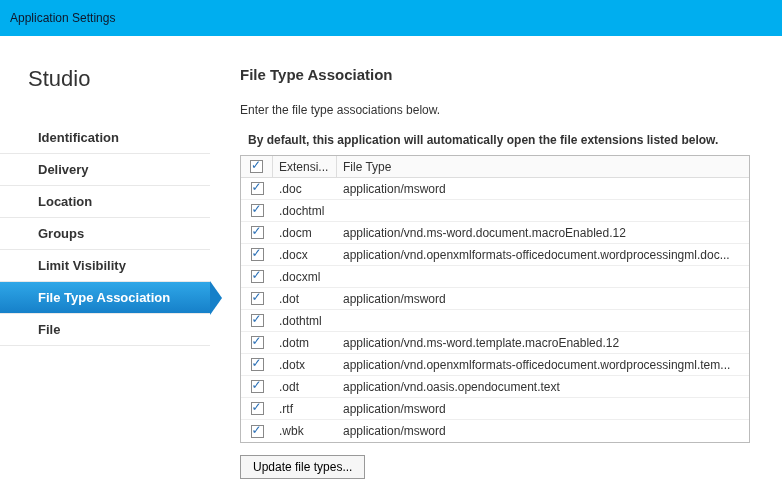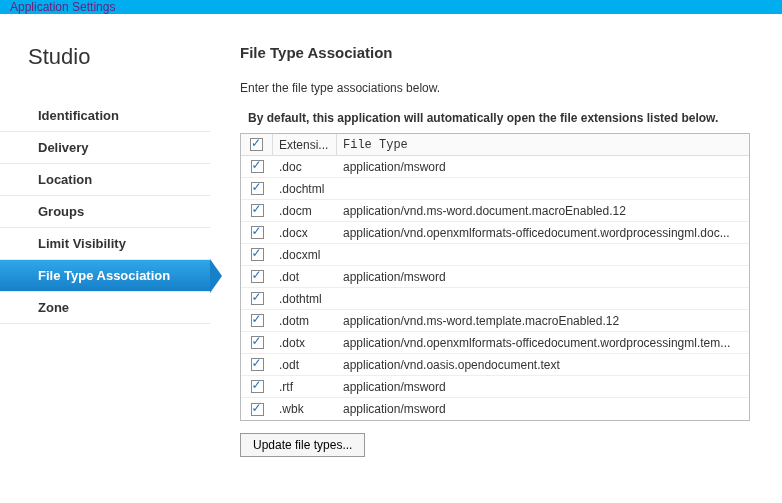--- a/index.html
+++ b/index.html
@@ -7,24 +7,24 @@
   font-family: "Segoe UI", Tahoma, sans-serif;
   font-size: 12px;
   background: #fff;
   color: #333;
   width: 782px;
   height: 503px;
   overflow: hidden;
 }
 .titlebar {
   background: #00aeef;
-  color: #701a75;
+  color: #0f172a;
   padding: 4px 10px;
   font-size: 12px;
-  height: 14px;
+  height: 36px;
   display: flex;
   align-items: center;
 }
 .content {
   display: flex;
   height: calc(100% - 22px);
 }
 .sidebar {
   width: 210px;
   padding: 30px 0 0 0;
@@ -84,21 +84,21 @@
   align-items: stretch;
 }
 .th {
   border-right: 1px solid #ddd;
   padding: 3px 6px;
   font-size: 12px;
   display: flex;
   align-items: center;
   text-align: center;
 }
-.th:last-child { border-right: none; font-family: Liberation Mono, monospace; }
+.th:last-child { border-right: none; }
 .th-chk { width: 32px; justify-content: center; }
 .th-ext { width: 64px; }
 .th-ft { flex: 1; }
 .trow {
   display: flex;
   border-bottom: 1px solid #eee;
   height: 22px;
   align-items: center;
 }
 .trow:last-child { border-bottom: none; }
@@ -138,21 +138,21 @@
 <div class="content">
   <div class="sidebar">
     <div class="app-title">Studio</div>
     <div id="nav-list">
         <div class="nav-item">Identification</div>
         <div class="nav-item">Delivery</div>
         <div class="nav-item">Location</div>
         <div class="nav-item">Groups</div>
         <div class="nav-item">Limit Visibility</div>
         <div class="nav-item active">File Type Association</div>
-        <div class="nav-item">Zone</div>
+        <div class="nav-item">File</div>
       </div>
   </div>
 
   <div class="main">
     <div class="page-title">File Type Association</div>
     <div class="instr1">Enter the file type associations below.</div>
     <div class="instr2">By default, this application will automatically open the file extensions listed below.</div>
 
     <div class="table">
       <div class="thead">

